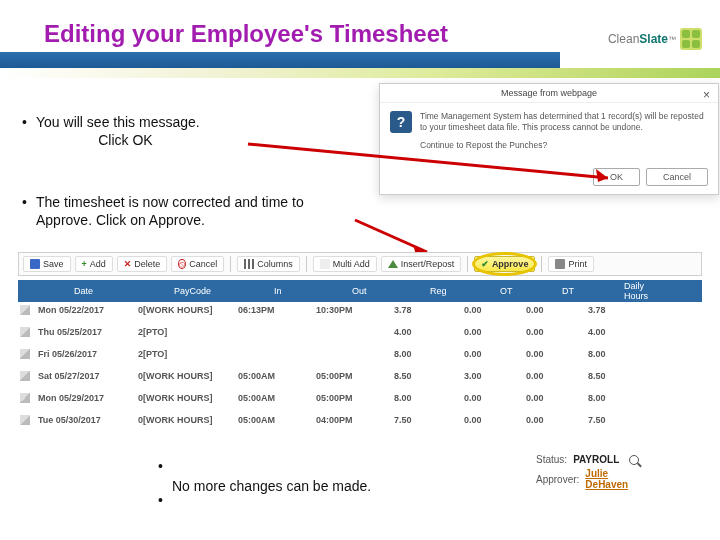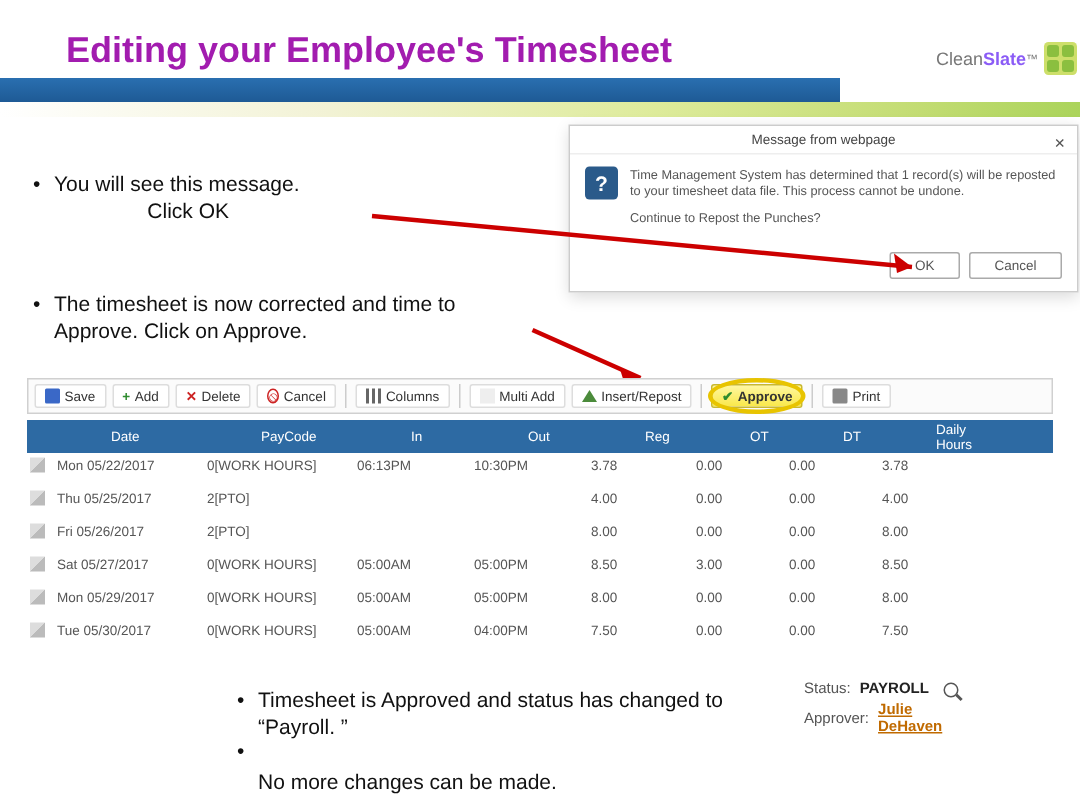--- a/index.html
+++ b/index.html
@@ -20,21 +20,21 @@
   .slide-title {
     position: absolute;
     left: 44px;
     top: 20px;
     font-size: 24px;
     font-weight: bold;
     color: #a21caf;
   }
   .brand {
     position: absolute;
-    right: 2px;
+    right: 18px;
     top: 28px;
     display: flex;
     align-items: center;
     font-size: 12px;
     color: #777;
     justify-content: center;
   }
   .brand .tm { font-size: 8px; vertical-align: super; }
   .brand-sq {
     width: 22px; height: 22px; margin-left: 4px;
@@ -125,21 +125,21 @@
   
   .tbl { width:684px; font-size:9px; color:#444; margin-top:4px; }
   .tbl-head {
     display:grid; grid-template-columns:16px 100px 100px 78px 78px 70px 62px 62px 88px;
     background:#2d6aa3; color:#fff; height:22px; align-items:center;
   }
   .tbl-head div { padding:0 4px; font-size:9px;margin-left:36px; }
   .tbl-row {
     display:grid; grid-template-columns:16px 100px 100px 78px 78px 70px 62px 62px 88px;
     height:22px; align-items:center; background:#fff; border-bottom:6px solid #fff;
-    font-size:9px; color:#555;
+    font-size:9px; color:#555;font-weight:bold;
   }
   .tbl-row div { padding:0 4px; white-space:nowrap; }
   .tbl-row .corner { width:10px; height:10px; background:linear-gradient(135deg,#ddd 50%,#bbb 50%); margin-left:2px; }
 
   
   .status-box {
     position:absolute; left:536px; top:368px; width:164px;
     font-size:10px; color:#555;
   }
   .status-row { display:flex; gap:6px; margin-bottom:3px; align-items:center;}
@@ -151,21 +151,21 @@
 
   svg.anno { position:absolute; pointer-events:none; overflow:visible; }
 </style>
 </head>
 <body>
 
 <div class="slide-header">
   <div class="slide-title">Editing your Employee's Timesheet</div>
   <div class="brand">
     <span>Clean</span>
-      <b style="color:#8b5cf6">Slate</b>
+      <b style="color:#0f766e">Slate</b>
       <span class="tm">™</span>
     <div class="brand-sq">
         <div></div>
         <div></div>
         <div></div>
         <div></div>
       </div>
   </div>
   <div class="blue-bar"></div>
 </div>
@@ -334,21 +334,21 @@
             <div>7.50</div>
             <div>0.00</div>
             <div>0.00</div>
             <div>7.50</div>
           </div>
         </div>
     </div>
   </div>
 
   <div class="bullet" style="left:158px; top:372px; width:340px;">
-    <span class="dot">•</span><span class="txt">Timesheet is Approved and status has changed to “Payroll. ”</span>
+    <span class="dot">•</span>
     <br>
     <span class="dot" style="top:34px;">•</span><span class="txt" style="margin-top:2px;">No more changes can be made.</span>
   </div>
 
   <div class="status-box">
     <div class="status-row">
       <span class="k">Status:</span>
       <span class="v">PAYROLL</span>
       <span class="mag"></span>
     </div>

